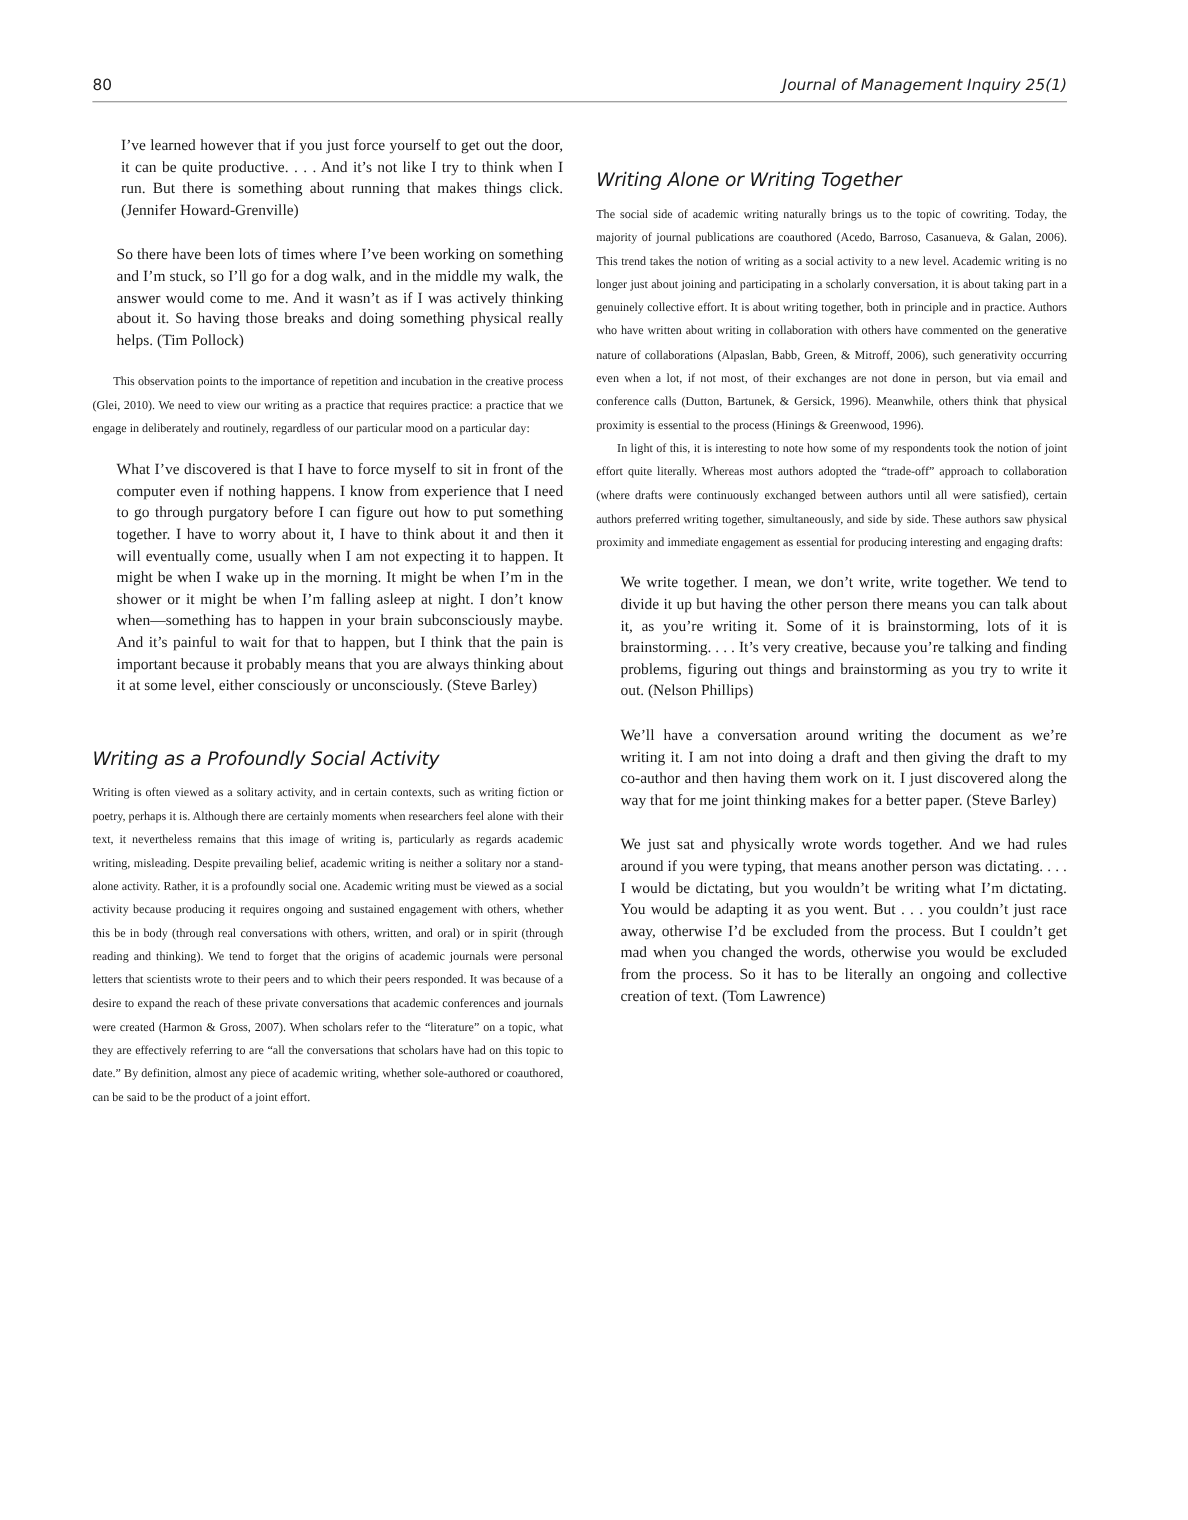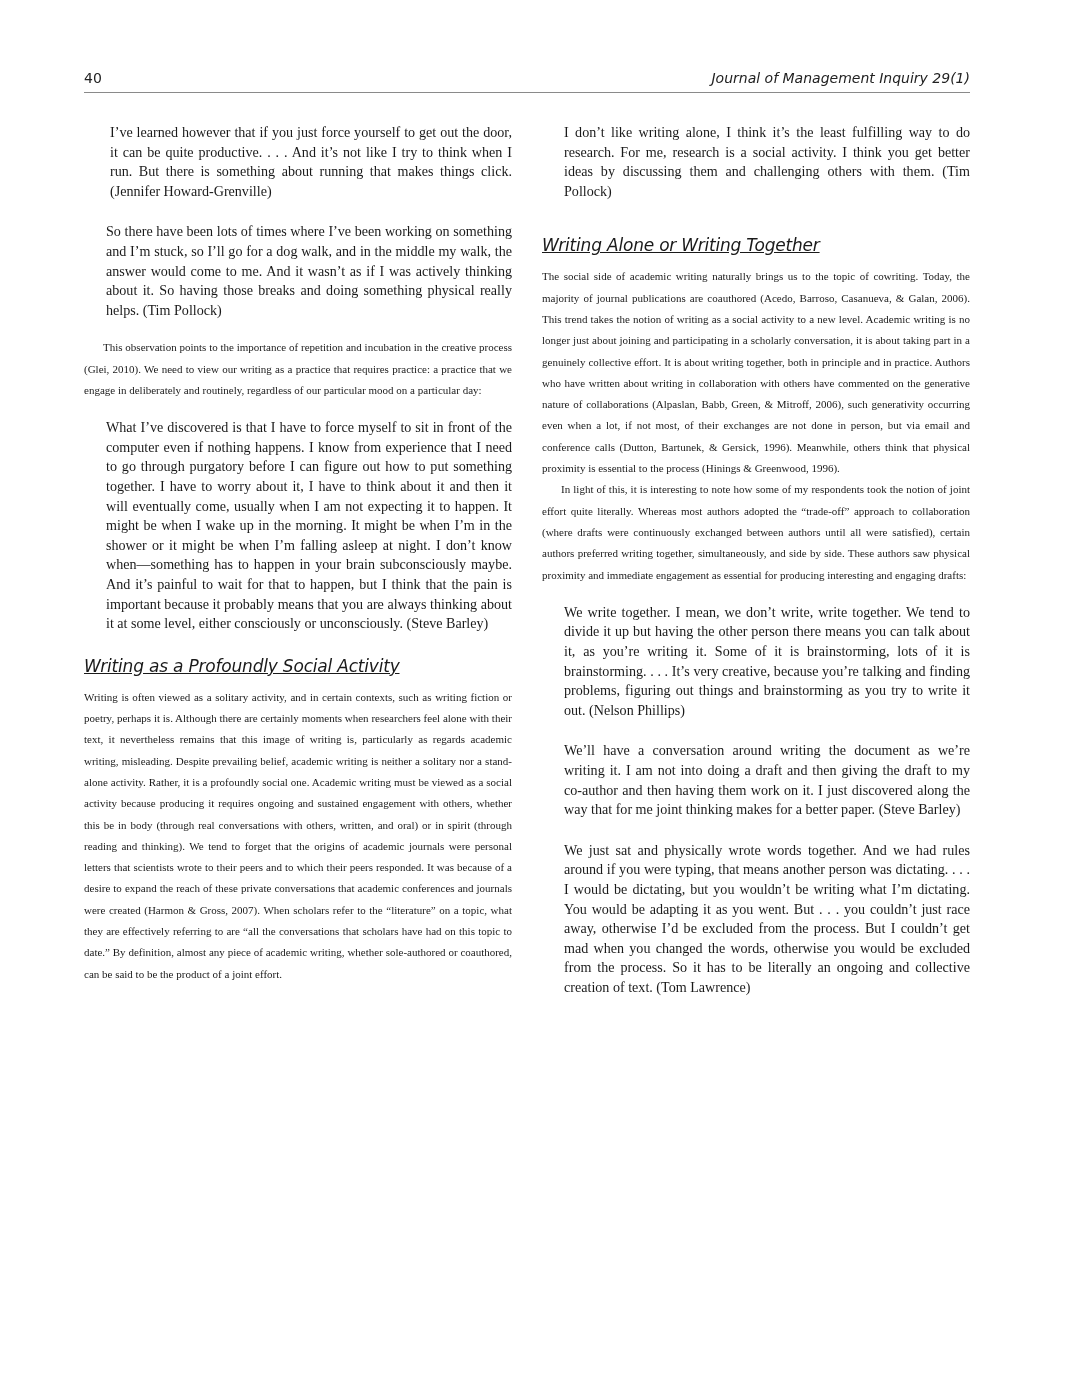--- a/index.html
+++ b/index.html
@@ -6,40 +6,39 @@
   body { width: 1080px; height: 1382px; position: relative; overflow: hidden; color: #1a1a1a; }
   .header { position: absolute; left: 84px; top: 70px; width: 886px; height: 22px; border-bottom: 1px solid #8a8a8a; }
   .page-num { position: absolute; left: 0; top: 0; font-family: "DejaVu Sans", sans-serif; font-size: 14px; color: #222; }
   .journal { position: absolute; right: 0; top: 0; font-family: "DejaVu Sans", sans-serif; font-style: italic; font-size: 14px; color: #222; }
   .col { position: absolute; top: 120px; width: 428px; font-family: "Liberation Serif", serif; }
   .col-left { left: 84px; }
   .col-right { left: 542px; }
   .quote { margin: 0 0 0 22px; font-size: 14.1px; line-height: 19.6px; text-align: justify; }
   .para { font-size: 11px; line-height: 21.3px; text-align: justify; margin: 0; }
   .indent { text-indent: 19px; }
-  h2 { font-family: "DejaVu Sans", sans-serif; font-style: italic; font-weight: normal; font-size: 17px; margin: 0; color: #1a1a1a; letter-spacing: -0.2px; text-decoration: underline; }
+  h2 { font-family: "DejaVu Sans", sans-serif; font-style: italic; font-weight: normal; font-size: 17px; margin: 0; color: #1a1a1a; letter-spacing: -0.2px; }
 </style>
 </head>
 <body>
 
 <div class="header">
-  <span class="page-num">40</span>
-  <span class="journal">Journal of Management Inquiry 29(1)</span>
+  <span class="page-num">80</span>
+  <span class="journal">Journal of Management Inquiry 25(1)</span>
 </div>
 
 <div class="col col-left">
   <p class="quote" style="margin-top:3px;margin-left:26px;">I’ve learned however that if you just force yourself to get out the door, it can be quite productive. . . . And it’s not like I try to think when I run. But there is something about running that makes things click. (Jennifer Howard-Grenville)</p>
   <p class="quote" style="margin-top:21px;">So there have been lots of times where I’ve been working on something and I’m stuck, so I’ll go for a dog walk, and in the middle my walk, the answer would come to me. And it wasn’t as if I was actively thinking about it. So having those breaks and doing something physical really helps. (Tim Pollock)</p>
   <p class="para indent" style="margin-top:17px;">This observation points to the importance of repetition and incubation in the creative process (Glei, 2010). We need to view our writing as a practice that requires practice: a practice that we engage in deliberately and routinely, regardless of our particular mood on a particular day:</p>
   <p class="quote" style="margin-top:17px;">What I’ve discovered is that I have to force myself to sit in front of the computer even if nothing happens. I know from experience that I need to go through purgatory before I can figure out how to put something together. I have to worry about it, I have to think about it and then it will eventually come, usually when I am not expecting it to happen. It might be when I wake up in the morning. It might be when I’m in the shower or it might be when I’m falling asleep at night. I don’t know when—something has to happen in your brain subconsciously maybe. And it’s painful to wait for that to happen, but I think that the pain is important because it probably means that you are always thinking about it at some level, either consciously or unconsciously. (Steve Barley)</p>
-  <h2 style="margin-top:22px;">Writing as a Profoundly Social Activity</h2>
+  <h2 style="margin-top:46px;">Writing as a Profoundly Social Activity</h2>
   <p class="para" style="margin-top:11px;">Writing is often viewed as a solitary activity, and in certain contexts, such as writing fiction or poetry, perhaps it is. Although there are certainly moments when researchers feel alone with their text, it nevertheless remains that this image of writing is, particularly as regards academic writing, misleading. Despite prevailing belief, academic writing is neither a solitary nor a stand-alone activity. Rather, it is a profoundly social one. Academic writing must be viewed as a social activity because producing it requires ongoing and sustained engagement with others, whether this be in body (through real conversations with others, written, and oral) or in spirit (through reading and thinking). We tend to forget that the origins of academic journals were personal letters that scientists wrote to their peers and to which their peers responded. It was because of a desire to expand the reach of these private conversations that academic conferences and journals were created (Harmon &amp; Gross, 2007). When scholars refer to the “literature” on a topic, what they are effectively referring to are “all the conversations that scholars have had on this topic to date.” By definition, almost any piece of academic writing, whether sole-authored or coauthored, can be said to be the product of a joint effort.</p>
 </div>
 
 <div class="col col-right">
-  <p class="quote" style="margin-top:3px;">I don’t like writing alone, I think it’s the least fulfilling way to do research. For me, research is a social activity. I think you get better ideas by discussing them and challenging others with them. (Tim Pollock)</p>
   <h2 style="margin-top:34px;">Writing Alone or Writing Together</h2>
   <p class="para" style="margin-top:11px;">The social side of academic writing naturally brings us to the topic of cowriting. Today, the majority of journal publications are coauthored (Acedo, Barroso, Casanueva, &amp; Galan, 2006). This trend takes the notion of writing as a social activity to a new level. Academic writing is no longer just about joining and participating in a scholarly conversation, it is about taking part in a genuinely collective effort. It is about writing together, both in principle and in practice. Authors who have written about writing in collaboration with others have commented on the generative nature of collaborations (Alpaslan, Babb, Green, &amp; Mitroff, 2006), such generativity occurring even when a lot, if not most, of their exchanges are not done in person, but via email and conference calls (Dutton, Bartunek, &amp; Gersick, 1996). Meanwhile, others think that physical proximity is essential to the process (Hinings &amp; Greenwood, 1996).</p>
   <p class="para indent">In light of this, it is interesting to note how some of my respondents took the notion of joint effort quite literally. Whereas most authors adopted the “trade-off” approach to collaboration (where drafts were continuously exchanged between authors until all were satisfied), certain authors preferred writing together, simultaneously, and side by side. These authors saw physical proximity and immediate engagement as essential for producing interesting and engaging drafts:</p>
   <p class="quote" style="margin-top:17px;">We write together. I mean, we don’t write, write together. We tend to divide it up but having the other person there means you can talk about it, as you’re writing it. Some of it is brainstorming, lots of it is brainstorming. . . . It’s very creative, because you’re talking and finding problems, figuring out things and brainstorming as you try to write it out. (Nelson Phillips)</p>
   <p class="quote" style="margin-top:21px;">We’ll have a conversation around writing the document as we’re writing it. I am not into doing a draft and then giving the draft to my co-author and then having them work on it. I just discovered along the way that for me joint thinking makes for a better paper. (Steve Barley)</p>
   <p class="quote" style="margin-top:21px;">We just sat and physically wrote words together. And we had rules around if you were typing, that means another person was dictating. . . . I would be dictating, but you wouldn’t be writing what I’m dictating. You would be adapting it as you went. But . . . you couldn’t just race away, otherwise I’d be excluded from the process. But I couldn’t get mad when you changed the words, otherwise you would be excluded from the process. So it has to be literally an ongoing and collective creation of text. (Tom Lawrence)</p>
 </div>
 
 </body></html>

